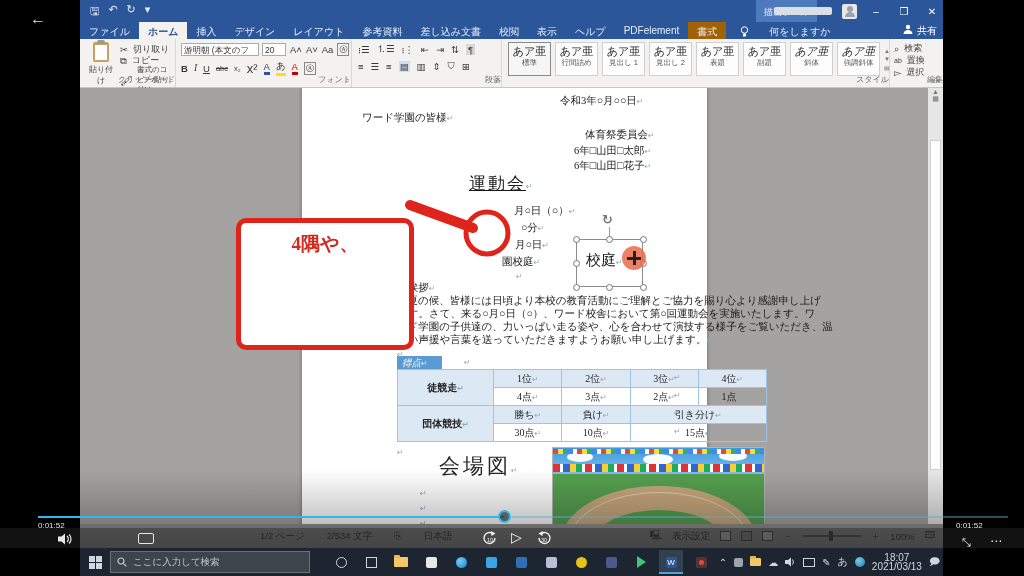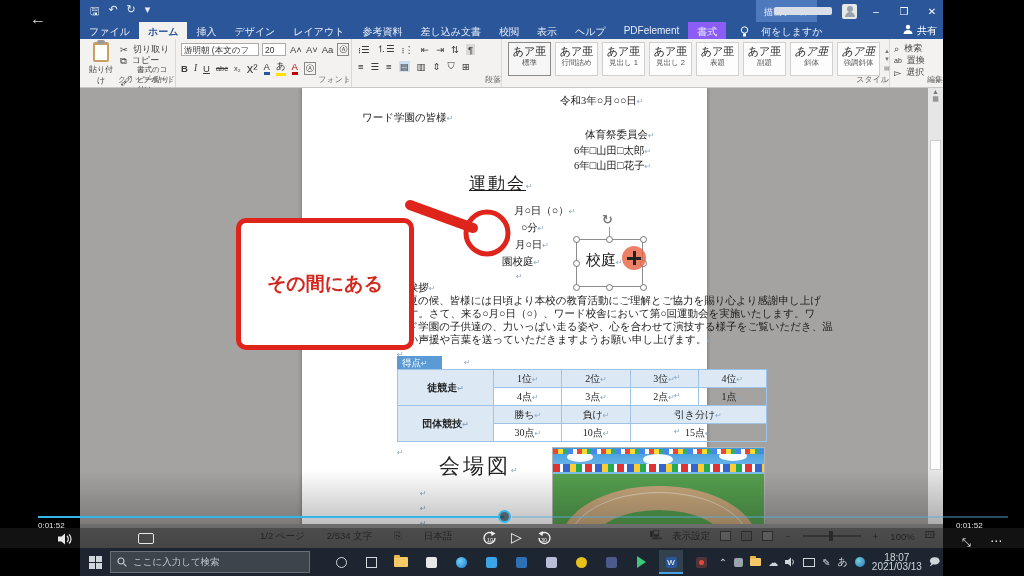--- a/index.html
+++ b/index.html
@@ -21,22 +21,22 @@
   .acct-blur { width:58px; height:8px; background:#d9dee8; border-radius:2px; }
   .avatar { width:15px; height:15px; background:#e8e8e8; border-radius:2px; position:relative; }
   .avatar:before { content:""; position:absolute; left:4.5px; top:2px; width:6px; height:6px; border-radius:50%; background:#9aa3ad; }
   .avatar:after { content:""; position:absolute; left:2.5px; top:8.5px; width:10px; height:5px; border-radius:5px 5px 0 0; background:#9aa3ad; }
   .winbtn { color:#fff; font-size:10px; width:18px; text-align:center; }
 
   
   #tabrow { position:absolute; left:0; top:22px; width:863px; height:17px; background:#2b579a; display:flex; align-items:stretch; font-size:10px; color:#e9eefb; }
   .rtab { padding:3px 9px 0 9px; white-space:nowrap; }
   .rtab.active { background:#f3f2f1; color:#2b579a; font-weight:bold; }
-  .rtab.ctx { background:#8b5cf6; }
-  .tellme { display:flex; gap:12px; padding:3px 8px 0 14px; align-items:center; }
+  .rtab.ctx { background:#a16207; }
+  .tellme { display:flex; gap:20px; padding:3px 8px 0 14px; align-items:center; }
   #share { position:absolute; right:6px; top:2px; display:flex; gap:4px; font-size:10px; color:#fff; }
 
   
   #ribbon { position:absolute; left:0; top:39px; width:863px; height:49px; background:#f3f2f1; border-bottom:1px solid #c6c6c6; font-size:9px; color:#444; }
   .rgroup { position:absolute; top:0; height:48px; border-right:1px solid #d8d8d8; }
   .glabel { position:absolute; bottom:2px; width:100%; text-align:right; color:#6a6a6a; font-size:8px; }
   .launcher { position:absolute; bottom:2px; right:2px; font-size:7px; color:#8a8a8a; }
   .smallrow { position:absolute; display:flex; gap:5px; align-items:center; }
   .chip { display:inline-block; font-size:9px; color:#444; }
   .combo { border:1px solid #ababab; background:#fff; font-size:8.5px; color:#333; padding:0 2px; height:13px; line-height:12px; white-space:nowrap; overflow:hidden; }
@@ -326,21 +326,21 @@
         <div class="dtxt" style="left:213px;top:150px;"><span>月○日</span><span class="pil">↵</span></div>
         <div class="dtxt" style="left:200px;top:167px;"><span>園校庭</span><span class="pil">↵</span></div>
         <div class="dtxt" style="left:214px;top:182px;"><span class="pil">↵</span></div>
         <div class="dtxt" style="left:95px;top:193px;"><span>ご挨拶</span><span class="pil">↵</span></div>
         <div class="dtxt" style="left:95px;top:206px;">向夏の候、皆様には日頃より本校の教育活動にご理解とご協力を賜り心より感謝申し上げ</div>
         <div class="dtxt" style="left:95px;top:219px;">ます。さて、来る○月○日（○）、ワード校舎において第○回運動会を実施いたします。ワ</div>
         <div class="dtxt" style="left:95px;top:232px;">ード学園の子供達の、力いっぱい走る姿や、心を合わせて演技する様子をご覧いただき、温</div>
         <div class="dtxt" style="left:95px;top:245px;"><span>かい声援や言葉を送っていただきますようお願い申し上げます。</span><span class="pil">↵</span></div>
         <div class="dtxt" style="left:95px;top:260px;"><span class="pil">↵</span></div>
 
-        <div class="scoretag" style="left:95px;top:268px;"><span>得点</span><span class="pil" style="color:#e6eef8">↵</span></div>
+        <div class="scoretag" style="left:95px;top:268px;font-style:italic;"><span>得点</span><span class="pil" style="color:#e6eef8">↵</span></div>
         <span class="pil abs" style="left:162px;top:270px;">↵</span>
 
         <table id="score-table">
           <tbody>
               <tr>
             <td class="labelc shade" rowspan="2"><span>徒競走</span><span class="pil">↵</span></td>
             <td class="shade" style="width:68px;"><span>1位</span><span class="pil">↵</span></td>
             <td class="shade" style="width:68px;"><span>2位</span><span class="pil">↵</span></td>
             <td class="shade" style="width:68px;"><span>3位</span><span class="pil">↵</span></td>
             <td class="shade" style="width:68px;"><span>4位</span><span class="pil">↵</span></td>
@@ -400,21 +400,21 @@
         <div class="handle" style="left:304px;top:196px;"></div>
         <div class="handle" style="left:338px;top:196px;"></div>
         <div class="touch-cursor" style="left:320px;top:158px;"></div>
       </div>
 
       <svg id="anno-svg">
         <line x1="330" y1="117" x2="393" y2="140" stroke="#df241c" stroke-width="10" stroke-linecap="round"></line>
         <circle cx="407" cy="145" r="21" fill="none" stroke="#df241c" stroke-width="5"></circle>
       </svg>
       <div id="callout">
-        <div class="cline" style="top:48px;">その間にある</div>
+        <div class="cline" style="top:8px;">4隅や、</div>
       </div>
 
       <div class="abs" style="left:848px;top:0;width:15px;height:460px;background:#e6e6e6;">
         <div style="text-align:center;font-size:7px;color:#777;">▲</div>
         <div style="text-align:center;font-size:7px;color:#777;">▦</div>
         <div style="position:absolute;left:2px;top:52px;width:11px;height:330px;background:#fdfdfd;border:1px solid #cfcfcf;"></div>
       </div>
     </div>
 
     <div id="statusbar">

